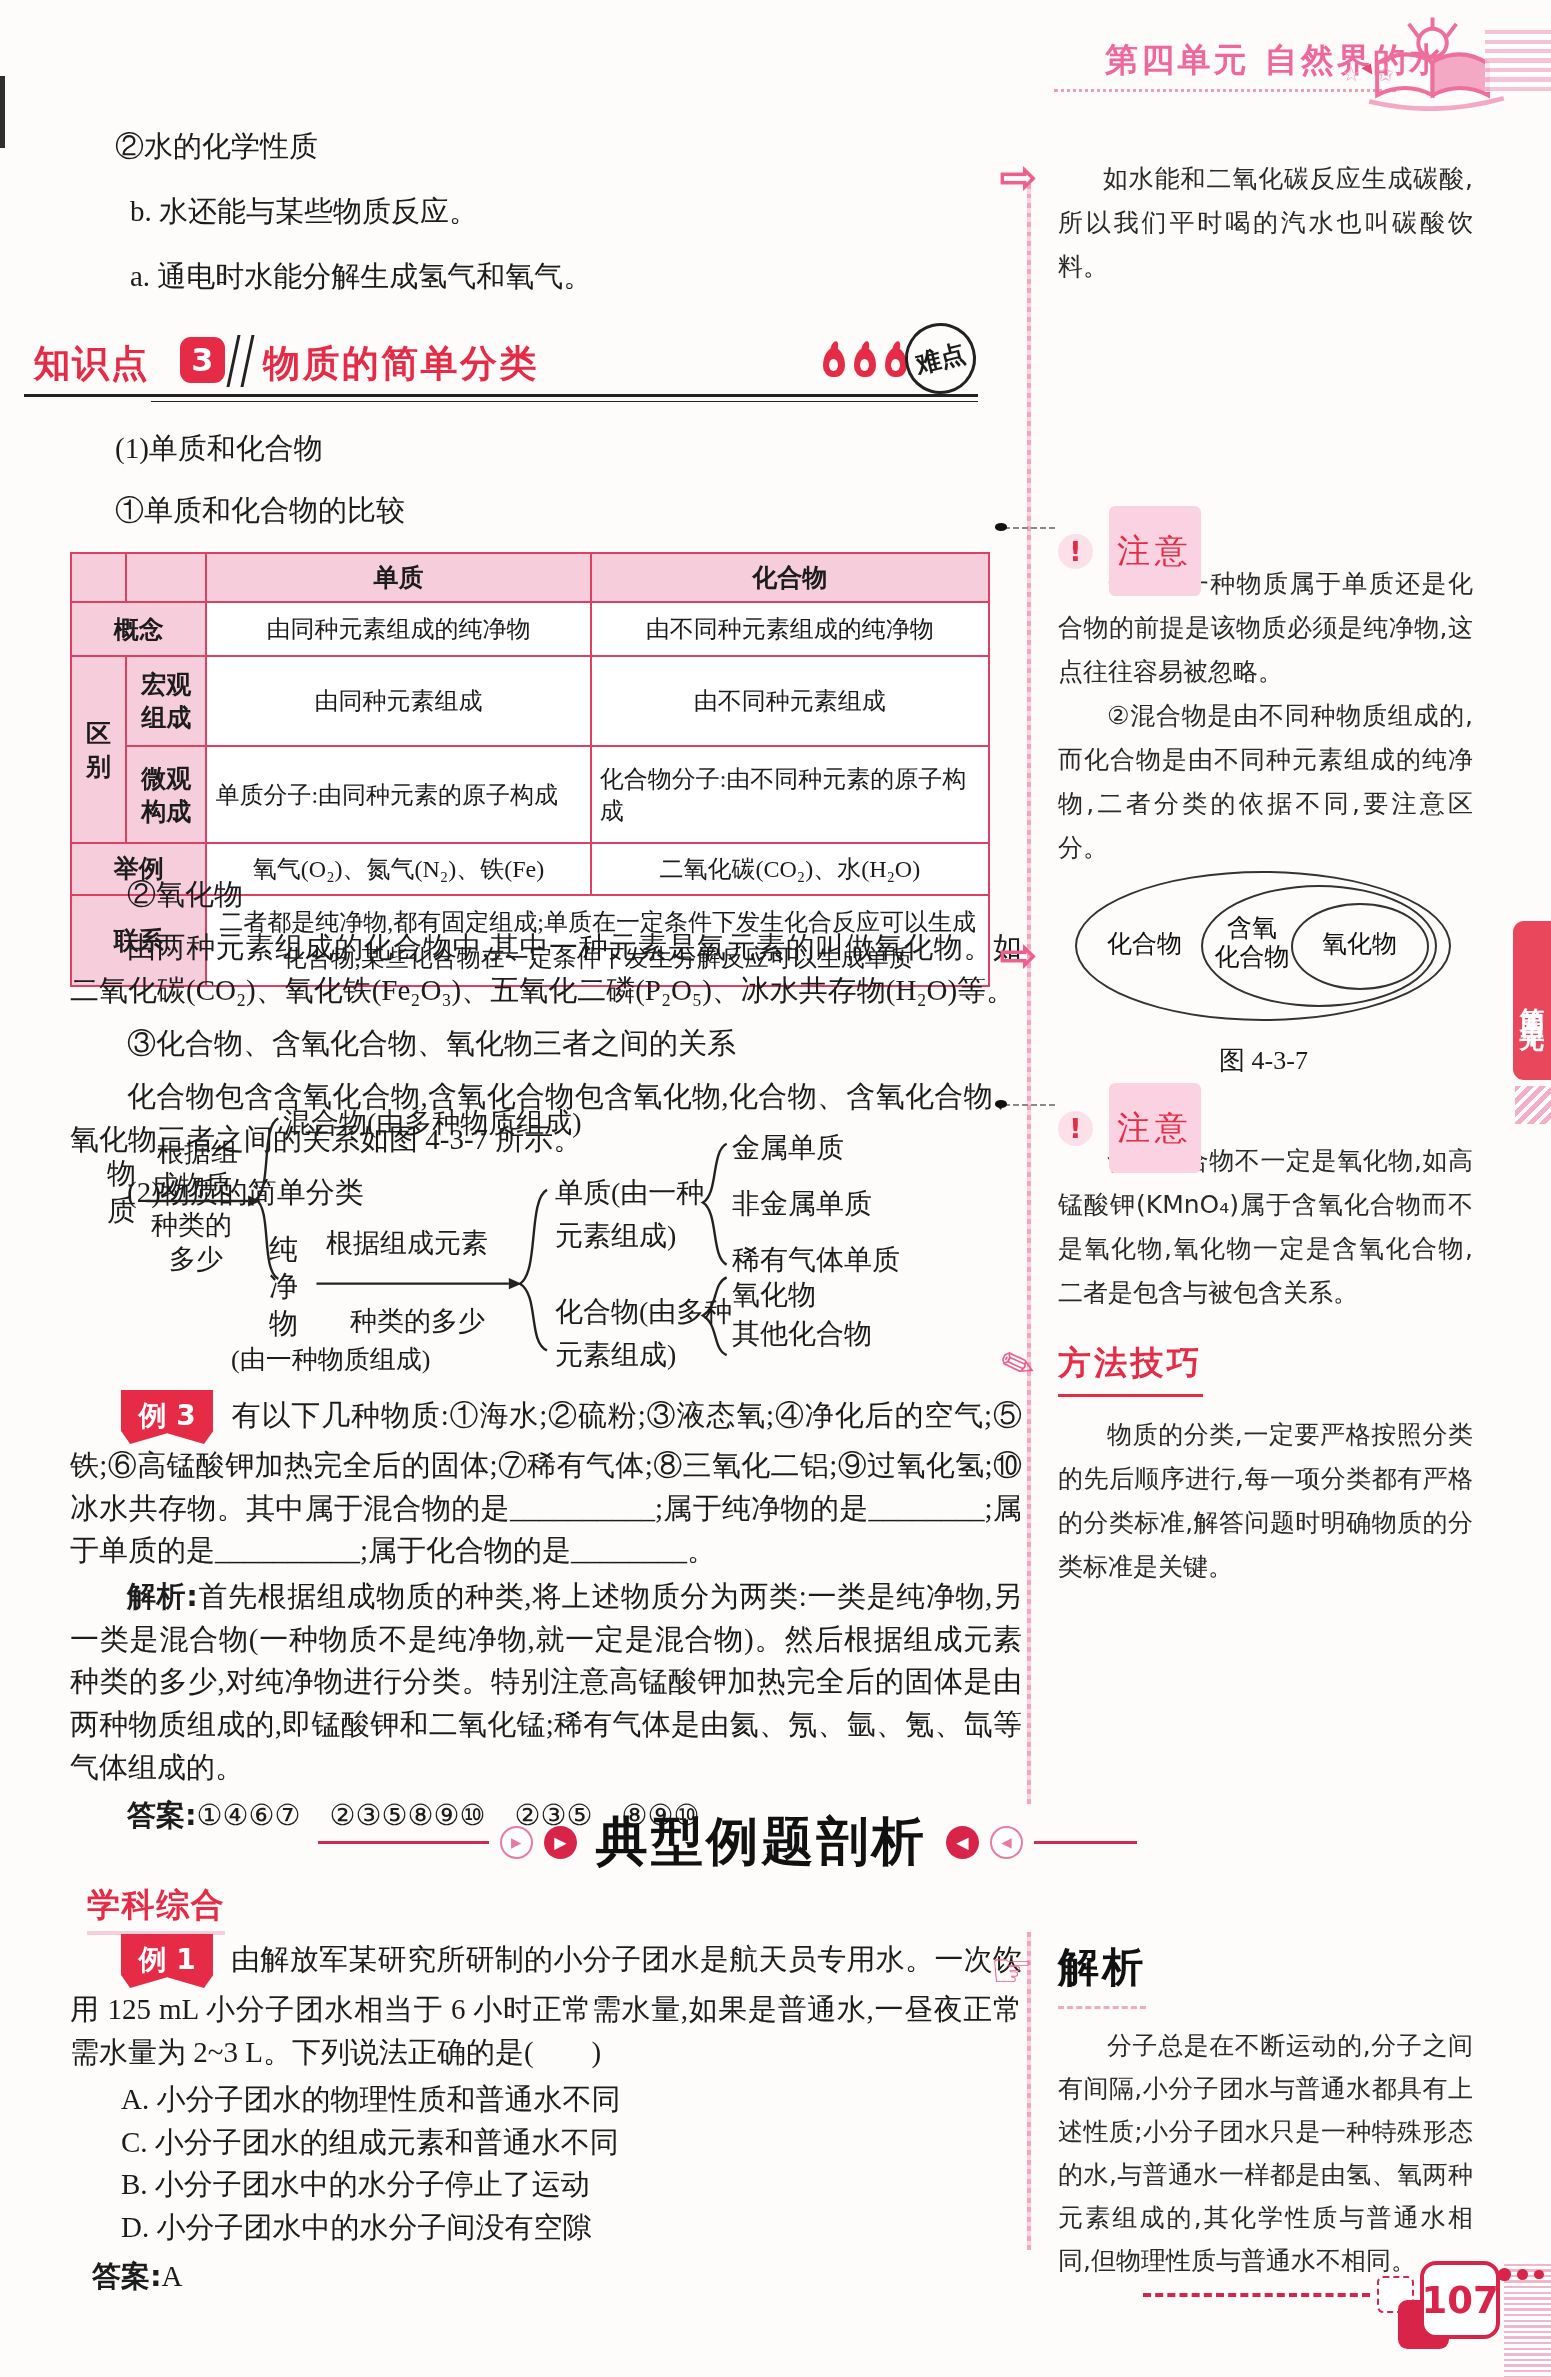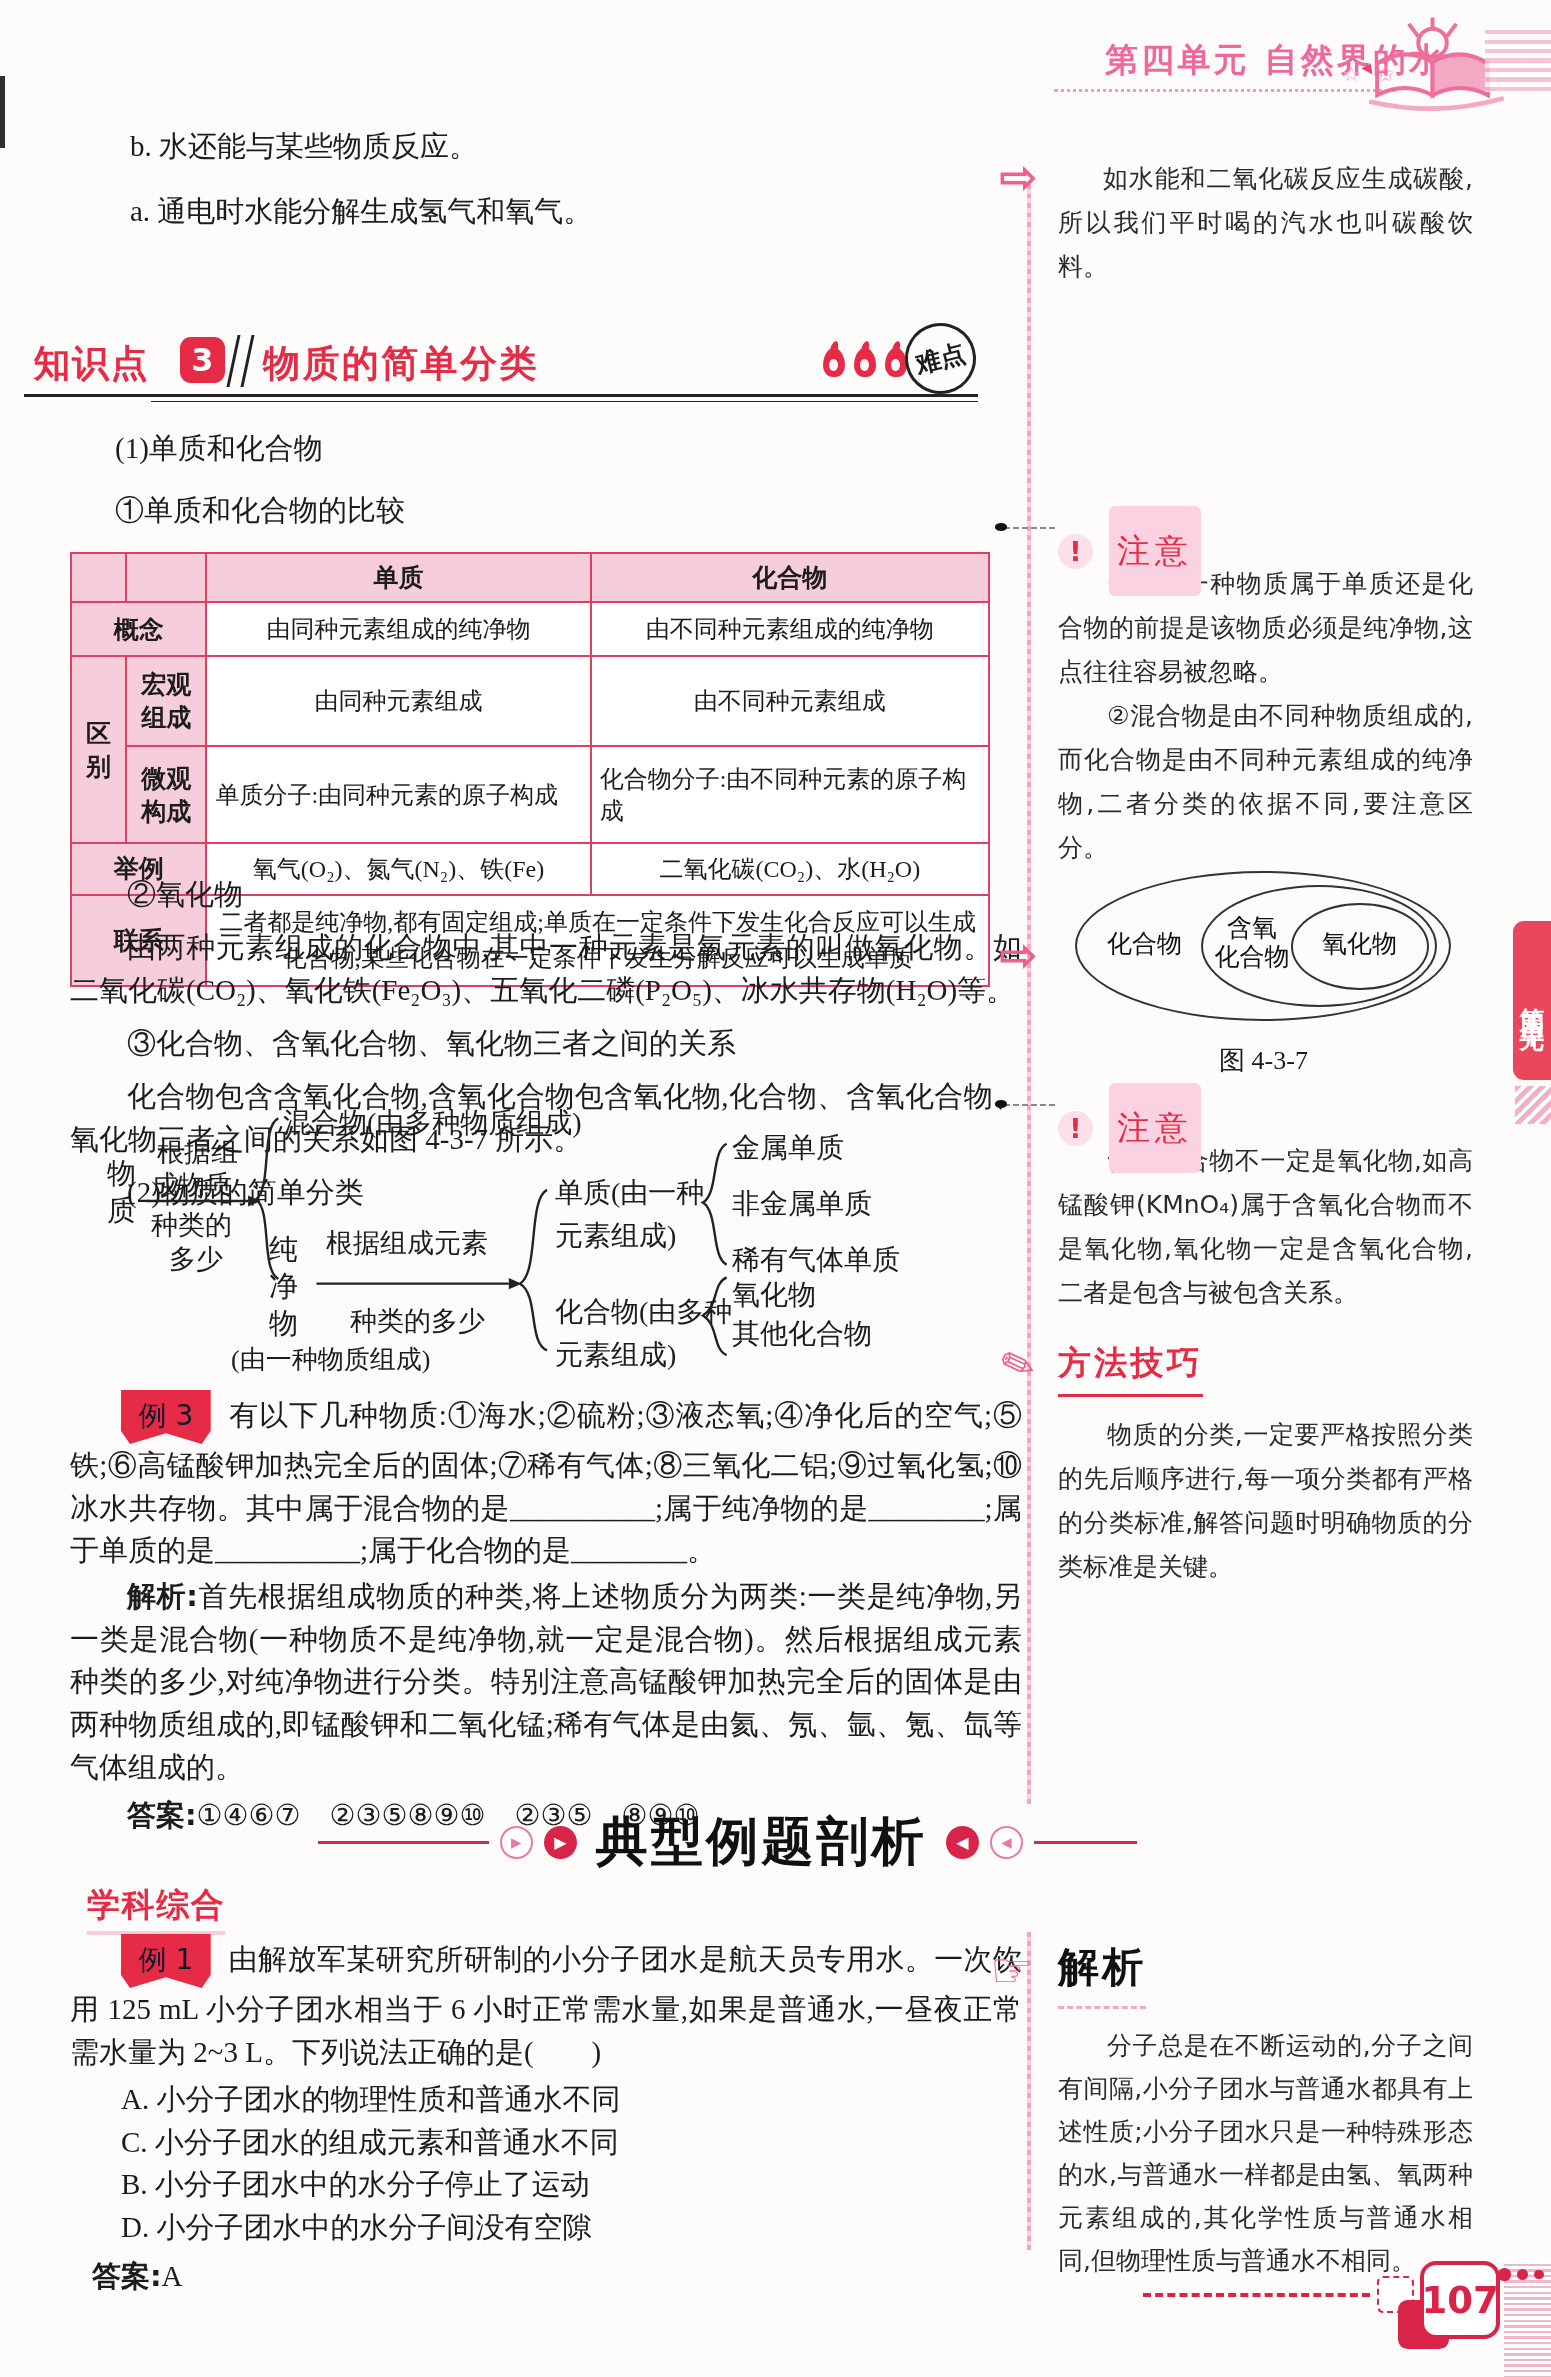--- a/index.html
+++ b/index.html
@@ -59,22 +59,22 @@
   .oxide p{margin:0;font-size:29px;line-height:1.46;text-align:justify;}
   .oxide .hd{margin:0 0 11px 0;}
   .ind2{text-indent:57px;}
   .oxide .gap{margin-top:11px;}
   
   .tree{left:70px;top:1107px;width:954px;height:277px;font-family:"Liberation Serif",serif;}
   .tree .nd{position:absolute;font-size:28px;white-space:nowrap;}
   .tree .vert{width:32px;white-space:normal;word-break:break-all;line-height:37px;}
   .tree svg{position:absolute;left:0;top:0;}
   
-  .exlabel{display:inline-block;background:#e62b47;color:#0f172a;font-family:"DejaVu Sans",sans-serif;
-      font-weight:normal;font-size:28px;padding:4.8px 17.5px 8px 17.5px;margin-right:17.5px;
+  .exlabel{display:inline-block;background:#e62b47;color:#ffffff;font-family:"DejaVu Sans",sans-serif;
+      font-weight:bold;font-size:28px;padding:4.8px 17.5px 8px 17.5px;margin-right:17.5px;
       clip-path:polygon(0 0,100% 0,100% 76%,90% 100%,50% 80%,10% 100%,0 76%);}
   .ex3 .body, .ex1 .body{font-size:29px;line-height:1.47;text-align:justify;margin:0;}
   .jx{font-size:29px;line-height:1.47;text-align:justify;text-indent:57px;margin:3.2px 0 0 0;}
   .jx b,.ansline b{font-family:"DejaVu Sans",sans-serif;font-weight:bold;}
   .ansline{font-size:29px;text-indent:57px;margin:8px 0 0 0;}
   
   .typ-row{left:318px;top:1807px;width:819px;display:flex;align-items:center;justify-content:center;gap:11px;}
   .typ-line{height:0;border-top:3.2px solid #cf2b51;flex:1;}
   .typ-title{font-family:"DejaVu Sans",sans-serif;font-weight:900;font-size:52px;letter-spacing:3.2px;color:#111;
       padding:0 8px;white-space:nowrap;}
@@ -141,20 +141,21 @@
       <path d="M160 60 Q125 38 90 58 L90 100 Q125 82 160 100 Z" fill="#f3a9c4" stroke="#ef6f9c" stroke-width="5"></path>
       <circle cx="90" cy="34" r="18" fill="none" stroke="#ef6f9c" stroke-width="5"></circle>
       <path d="M72 26 L60 10 M90 18 L90 2 M108 26 L120 10" stroke="#ef6f9c" stroke-width="5"></path>
       <path d="M10 108 Q95 128 180 104" fill="none" stroke="#f3a9c4" stroke-width="6"></path>
       <path d="M0 66 L12 60 L14 74 Z" fill="#e8457a"></path>
     </svg>
   </div>
   <div class="abs head-hatch"></div>
 
   <div class="abs main intro" style="top:127px;">
+    <p style="padding-left:45px;">②水的化学性质</p>
     <p style="padding-left:60px;">b. 水还能与某些物质反应。</p>
     <p style="padding-left:60px;">a. 通电时水能分解生成氢气和氧气。</p>
   </div>
 
   <div class="abs kp-bar">
     <span class="kp-label">知识点</span>
     <span class="kp-num">3</span>
     <span class="kp-sep"></span>
     <span class="kp-title">物质的简单分类</span>
     <span class="flames">

